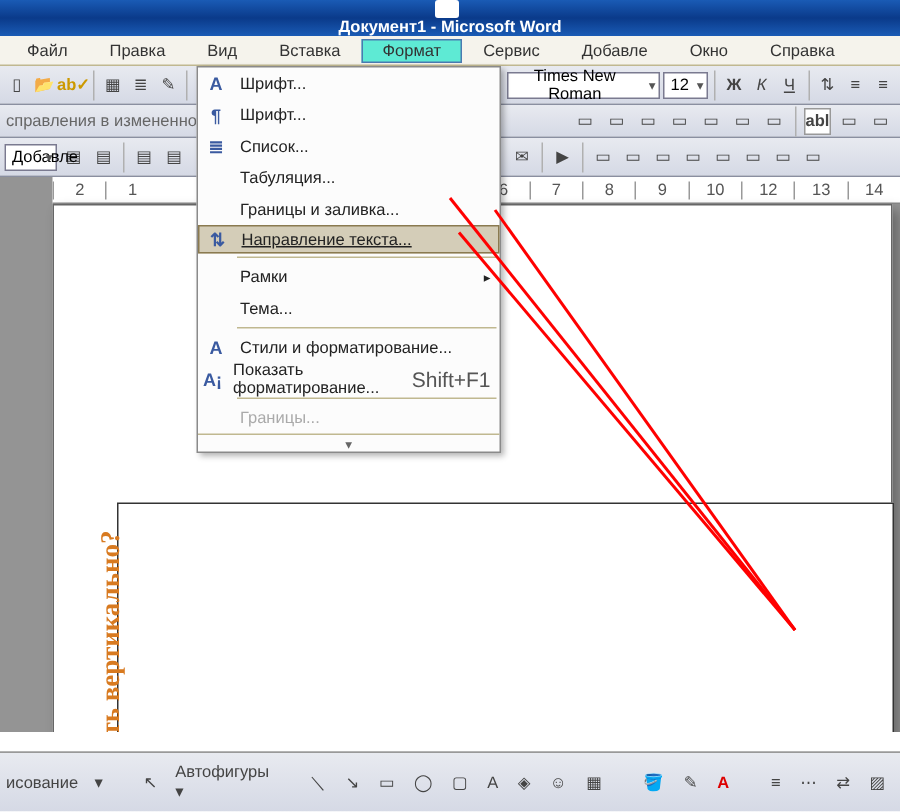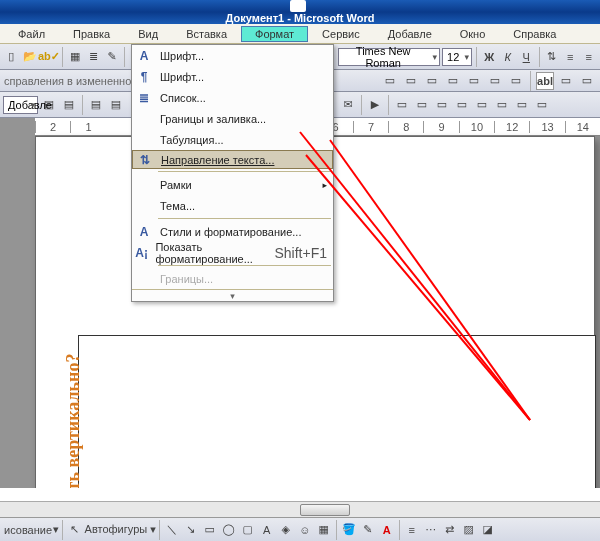--- a/index.html
+++ b/index.html
@@ -23,21 +23,21 @@
 .dropdown{position:absolute;left:131px;top:44px;width:203px;background:#fcfcfc;border:1px solid #8a8a8a;box-shadow:2px 2px 4px rgba(0,0,0,0.3);z-index:100;}
 .dd-item{height:21px;display:flex;align-items:center;padding:0 6px 0 0;color:#222;}
 .dd-item .ico{width:24px;height:21px;display:inline-flex;align-items:center;justify-content:center;font-size:12px;color:#3a5aa0;font-weight:bold;margin-right:4px;}
 .dd-item.highlight{background:#d4cdb8;border:1px solid #8a7a50;height:19px;}
 .dd-item.highlight .lbl{text-decoration:underline;}
 .dd-item.disabled{color:#aaa;}
 .dd-sep{height:1px;background:#c0b890;margin:2px 2px 2px 26px;}
 .dd-shortcut{margin-left:auto;color:#555;font-size:14px;}
 .dd-bottom{height:12px;border-top:1px solid #c0b890;display:flex;align-items:center;justify-content:center;font-size:9px;color:#666;}
 .annotation{position:absolute;z-index:200;pointer-events:none;}
-.bottom-toolbar{position:absolute;bottom:0;left:0;right:0;height:24px;background:linear-gradient(to bottom,#e8eaf0,#d5d9e5);border-top:1px solid #999;display:flex;align-items:center;padding:0 4px;gap:1px;font-size:11px;color:#444;}
+.bottom-toolbar{position:absolute;bottom:0;left:0;right:0;height:40px;background:linear-gradient(to bottom,#e8eaf0,#d5d9e5);border-top:1px solid #999;display:flex;align-items:center;padding:0 4px;gap:11px;font-size:11px;color:#444;}
 .scrollbar-h{position:absolute;bottom:24px;left:0;right:0;height:16px;background:#e8e8e8;border-top:1px solid #aaa;display:flex;align-items:center;}
 .sb-thumb{width:50px;height:12px;background:linear-gradient(to bottom,#f5f5f5,#d0d0d0);border:1px solid #888;border-radius:2px;margin-left:300px;}
 .ruler-h{height:18px;background:#fff;position:absolute;top:0;left:35px;right:0;border-bottom:1px solid #888;font-size:8px;display:flex;align-items:center;overflow:hidden;}
 .ruler-h .mark{position:relative;width:38px;text-align:center;color:#555;border-left:1px solid #999;}
 svg line{stroke:#ff0000;stroke-width:2;}
 </style>
 </head>
 <body>
 
 <div class="titlebar">
@@ -159,25 +159,25 @@
   <div class="dd-item">
       <span class="ico">¶</span>
       <span class="lbl">Шрифт...</span>
     </div>
   <div class="dd-item">
       <span class="ico">≣</span>
       <span class="lbl">Список...</span>
     </div>
   <div class="dd-item">
       <span class="ico"></span>
+      <span class="lbl">Табуляция...</span>
+    </div>
+  <div class="dd-item">
+      <span class="ico"></span>
       <span class="lbl">Границы и заливка...</span>
-    </div>
-  <div class="dd-item">
-      <span class="ico"></span>
-      <span class="lbl">Табуляция...</span>
     </div>
   <div class="dd-item highlight">
       <span class="ico">⇅</span>
       <span class="lbl">Направление текста...</span>
     </div>
   <div class="dd-sep"></div>
   <div class="dd-item">
       <span class="ico"></span>
       <span class="lbl">Рамки</span>
       <span style="margin-left:auto;font-size:9px">▸</span>

